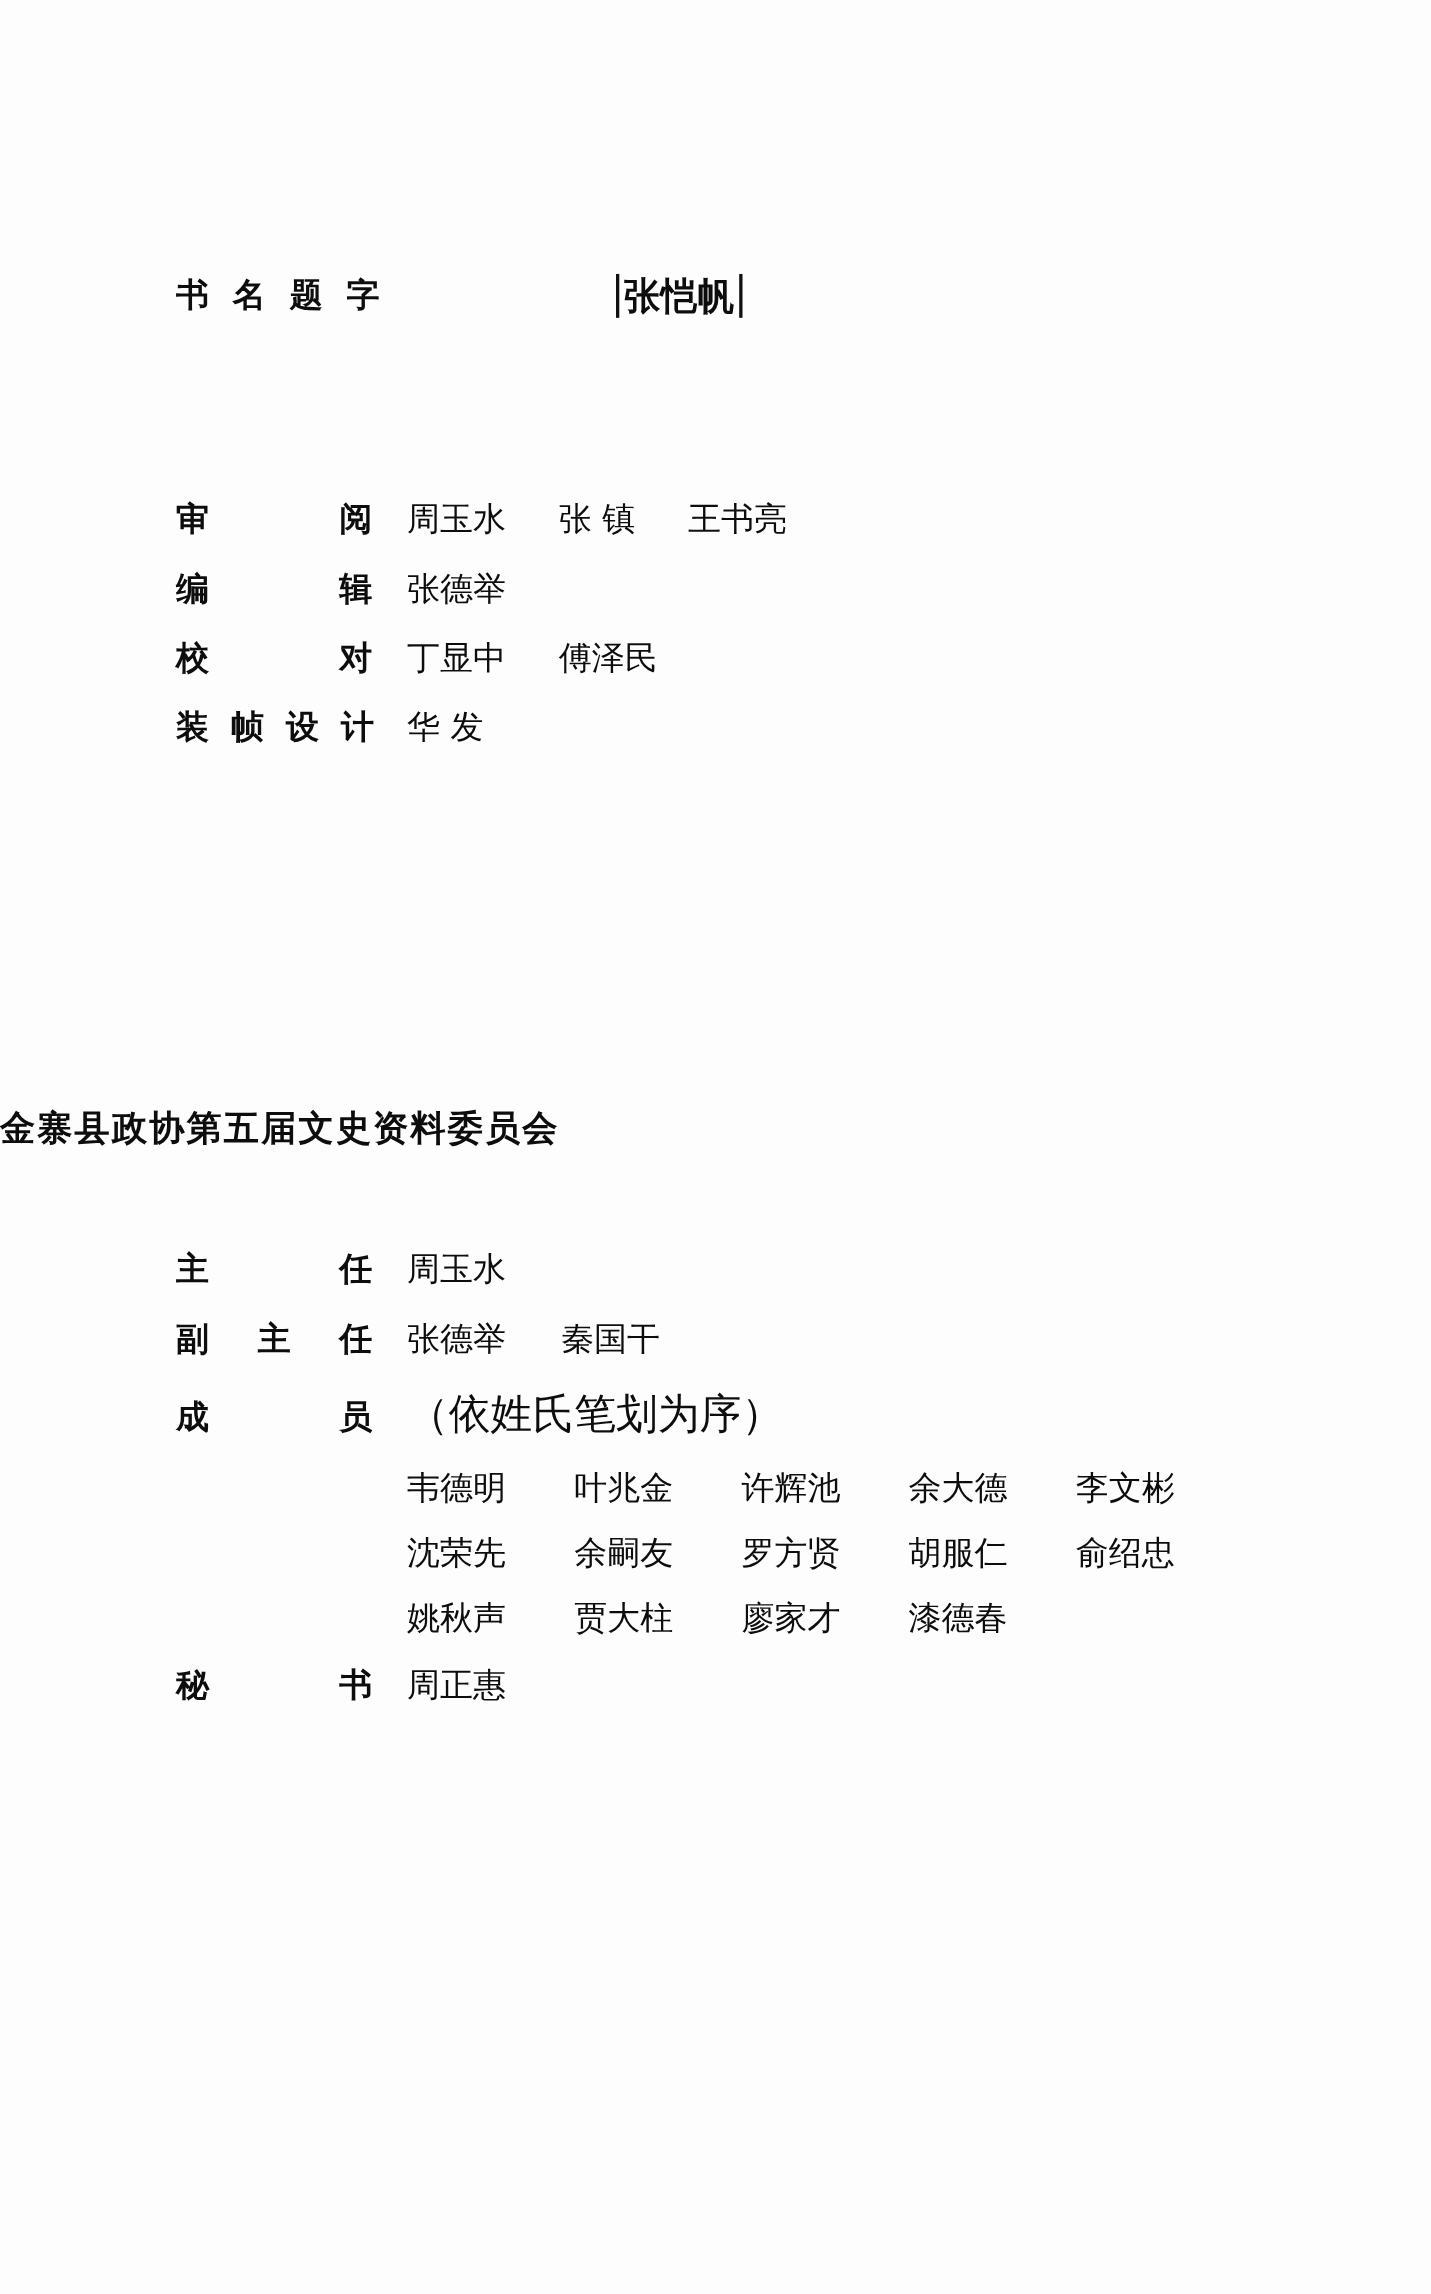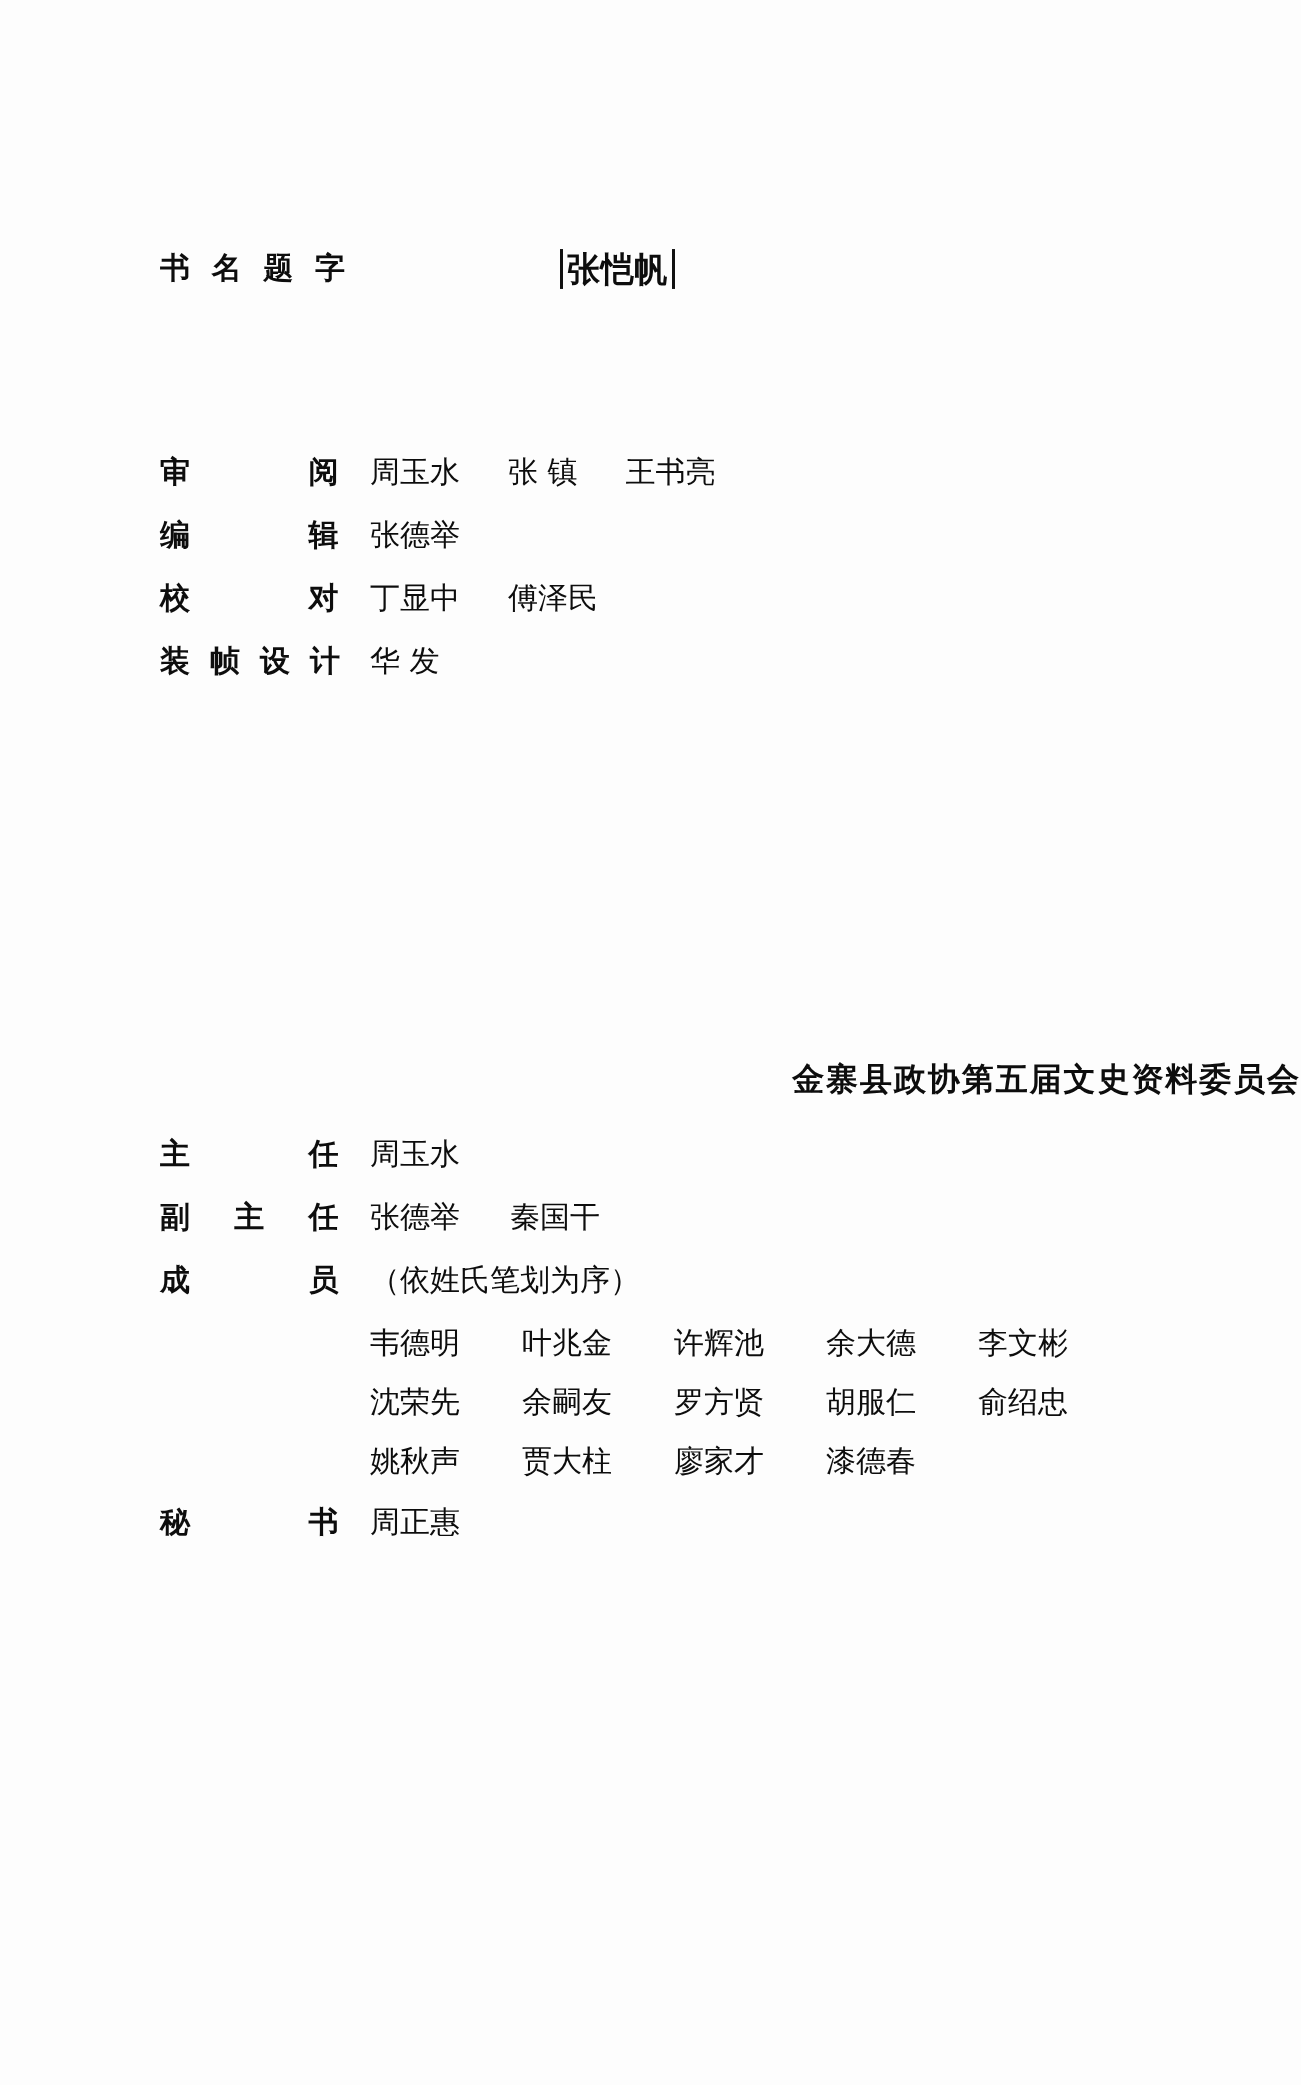--- a/index.html
+++ b/index.html
@@ -79,42 +79,42 @@
     top: 452px;
   }
   #credits .row { margin-bottom: 22px; }
   #credits .values { margin-left: 30px; }
   #credits .val { margin-right: 48px; }
   #credits .val:last-child { margin-right: 12px; }
 
   
   #committee-heading {
     position: absolute;
-    top: 1058px;
+    top: 1004px;
     left: 0;
     width: 100%;
-    text-align: right;
+    text-align: left;
     font-size: 32px;
     font-weight: bold;
     letter-spacing: 0.06em;
   }
 
   
   #committee {
     position: absolute;
     left: 160px;
     top: 1134px;
   }
   #committee .row { margin-bottom: 22px; }
   #committee .values { margin-left: 30px; }
   #committee .val { margin-right: 50px; }
   #committee .val:last-child { margin-right: 0; }
 
   .members-note {
-    font-size: 30px;
+    font-size: 38px;
   }
   .member-grid {
     margin-left: 210px;
     margin-top: 6px;
   }
   .member-row {
     display: flex;
     margin-bottom: 18px;
   }
   .member {

